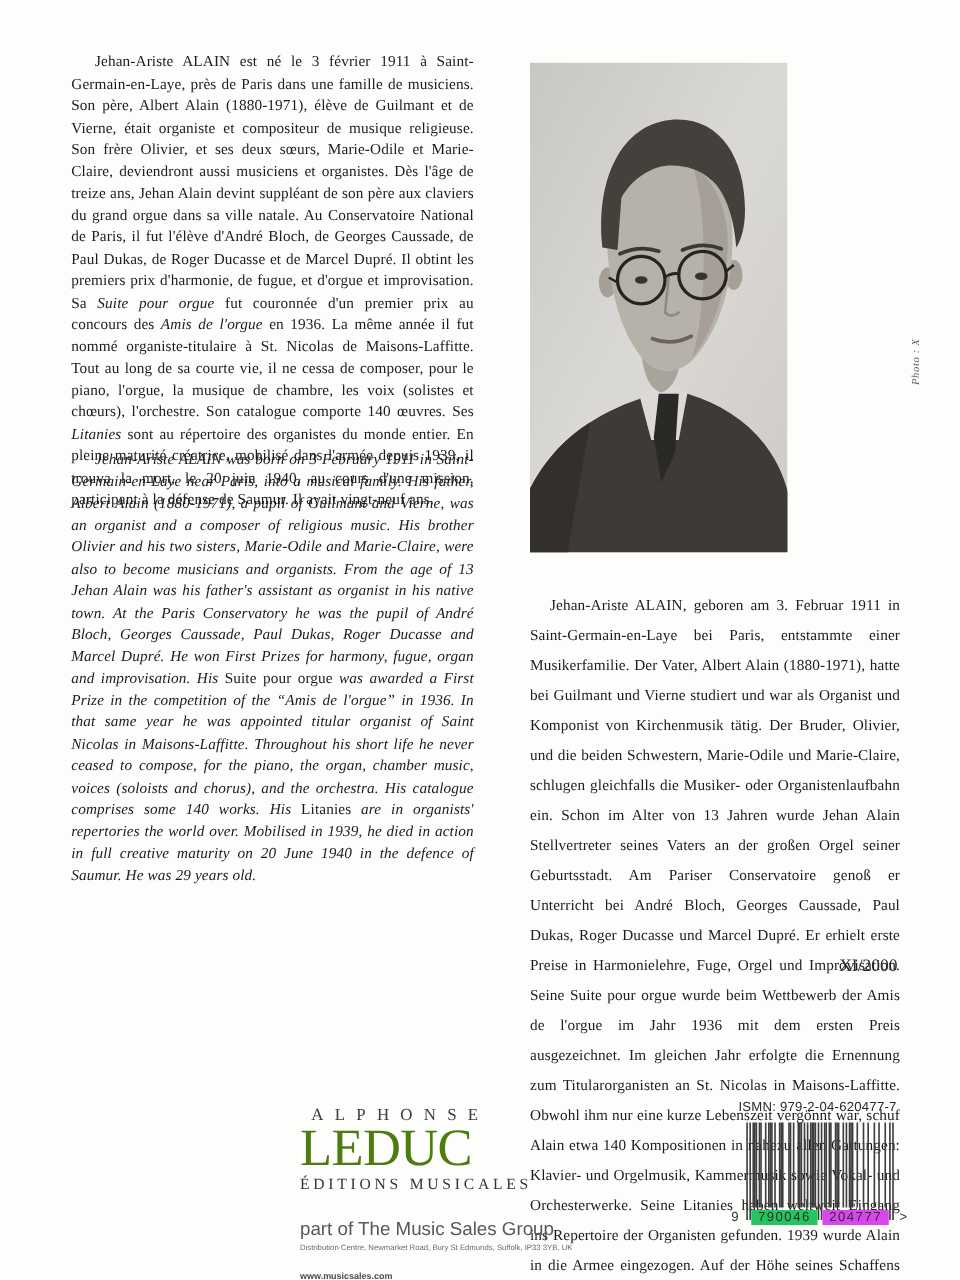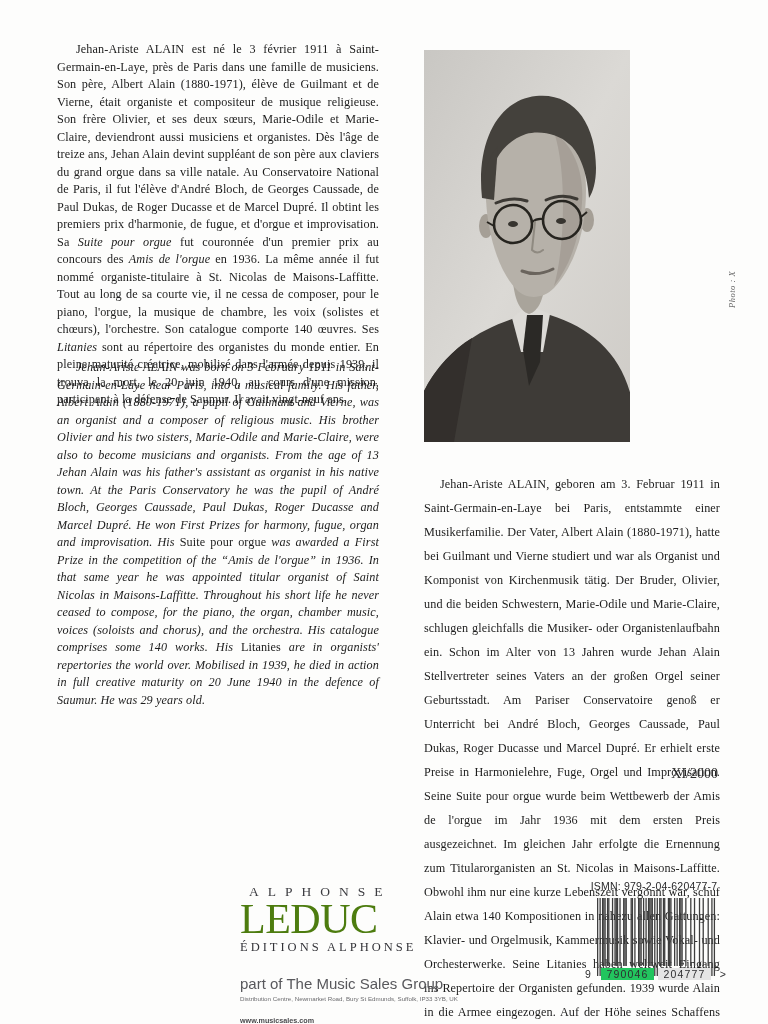--- a/index.html
+++ b/index.html
@@ -27,21 +27,21 @@
   .pub-address{font-family:"Liberation Sans",sans-serif;font-size:6.2px;color:#6b6b6e;margin-top:3px;}
   .pub-web{font-family:"Liberation Sans",sans-serif;font-size:7.2px;font-weight:bold;color:#4a4a4d;margin-top:14px;}
   .ismn-label{position:absolute;left:588px;top:880px;width:132px;text-align:center;
         font-family:"Liberation Sans",sans-serif;font-size:10.5px;color:#28282a;letter-spacing:0.2px;}
   .barcode{position:absolute;left:597px;top:898px;width:118px;height:78px;}
   .barcode svg{display:block;overflow:visible;}
   .bd{position:absolute;font-family:"Liberation Sans",sans-serif;font-size:10.5px;
       color:#2e2e30;letter-spacing:1.2px;bottom:-4px;}
   .bd-first{left:-12px;}
   .bd-g1{left:4px;width:53px;text-align:center;background:#22c55e;}
-  .bd-g2{left:61px;width:53px;text-align:center;background:#e5e5e5;}
+  .bd-g2{left:61px;width:53px;text-align:center;background:#d946ef;}
   .bd-end{right:-12px;}
 </style>
 </head>
 <body>
 
 <div class="page">
 
   <p class="para french"><span>Jehan-Ariste ALAIN est né le 3 février 1911 à Saint-Germain-en-Laye, près de Paris dans une famille de musiciens. Son père, Albert Alain (1880-1971), élève de Guilmant et de Vierne, était organiste et compositeur de musique religieuse. Son frère Olivier, et ses deux sœurs, Marie-Odile et Marie-Claire, deviendront aussi musiciens et organistes. Dès l'âge de treize ans, Jehan Alain devint suppléant de son père aux claviers du grand orgue dans sa ville natale. Au Conservatoire National de Paris, il fut l'élève d'André Bloch, de Georges Caussade, de Paul Dukas, de Roger Ducasse et de Marcel Dupré. Il obtint les premiers prix d'harmonie, de fugue, et d'orgue et improvisation. Sa </span><span class="seg-it">Suite pour orgue</span><span> fut couronnée d'un premier prix au concours des </span><span class="seg-it">Amis de l'orgue</span><span> en 1936. La même année il fut nommé organiste-titulaire à St. Nicolas de Maisons-Laffitte. Tout au long de sa courte vie, il ne cessa de composer, pour le piano, l'orgue, la musique de chambre, les voix (solistes et chœurs), l'orchestre. Son catalogue comporte 140 œuvres. Ses </span><span class="seg-it">Litanies</span><span> sont au répertoire des organistes du monde entier. En pleine maturité créatrice, mobilisé dans l'armée depuis 1939, il trouva la mort, le 20 juin 1940, au cours d'une mission, participant à la défense de Saumur. Il avait vingt-neuf ans.</span></p>
 
   <p class="para english"><span>Jehan-Ariste ALAIN was born on 3 February 1911 in Saint-Germain-en-Laye near Paris, into a musical family. His father, Albert Alain (1880-1971), a pupil of Guilmant and Vierne, was an organist and a composer of religious music. His brother Olivier and his two sisters, Marie-Odile and Marie-Claire, were also to become musicians and organists. From the age of 13 Jehan Alain was his father's assistant as organist in his native town. At the Paris Conservatory he was the pupil of André Bloch, Georges Caussade, Paul Dukas, Roger Ducasse and Marcel Dupré. He won First Prizes for harmony, fugue, organ and improvisation. His </span><span class="seg-rm">Suite pour orgue</span><span> was awarded a First Prize in the competition of the “Amis de l'orgue” in 1936. In that same year he was appointed titular organist of Saint Nicolas in Maisons-Laffitte. Throughout his short life he never ceased to compose, for the piano, the organ, chamber music, voices (soloists and chorus), and the orchestra. His catalogue comprises some 140 works. His </span><span class="seg-rm">Litanies</span><span> are in organists' repertories the world over. Mobilised in 1939, he died in action in full creative maturity on 20 June 1940 in the defence of Saumur. He was 29 years old.</span></p>
@@ -96,21 +96,21 @@
 
   <div class="photo-credit">Photo : X</div>
 
   <p class="para german"><span>Jehan-Ariste ALAIN, geboren am 3. Februar 1911 in Saint-Germain-en-Laye bei Paris, entstammte einer Musikerfamilie. Der Vater, Albert Alain (1880-1971), hatte bei Guilmant und Vierne studiert und war als Organist und Komponist von Kirchenmusik tätig. Der Bruder, Olivier, und die beiden Schwestern, Marie-Odile und Marie-Claire, schlugen gleichfalls die Musiker- oder Organistenlaufbahn ein. Schon im Alter von 13 Jahren wurde Jehan Alain Stellvertreter seines Vaters an der großen Orgel seiner Geburtsstadt. Am Pariser Conservatoire genoß er Unterricht bei André Bloch, Georges Caussade, Paul Dukas, Roger Ducasse und Marcel Dupré. Er erhielt erste Preise in Harmonielehre, Fuge, Orgel und Improvisation. Seine Suite pour orgue wurde beim Wettbewerb der Amis de l'orgue im Jahr 1936 mit dem ersten Preis ausgezeichnet. Im gleichen Jahr erfolgte die Ernennung zum Titularorganisten an St. Nicolas in Maisons-Laffitte. Obwohl ihm nur eine kurze Lebenszeit vergönnt war, schuf Alain etwa 140 Kompositionen in nahezu allen Gattungen: Klavier- und Orgelmusik, Kammermusik sowie Vokal- und Orchesterwerke. Seine Litanies haben weltweit Eingang ins Repertoire der Organisten gefunden. 1939 wurde Alain in die Armee eingezogen. Auf der Höhe seines Schaffens fand er bei der Verteidigung von Saumur am 20. Juni 1940 im Alter von 29 Jahren den Tod.</span></p>
 
   <div class="edition-note">XI/2000</div>
 
   <div class="publisher">
     <div class="pub-alphonse">ALPHONSE</div>
     <div class="pub-leduc">LEDUC</div>
-    <div class="pub-editions">ÉDITIONS ALPHONSE</div>
+    <div class="pub-editions">ÉDITIONS MUSICALES</div>
     <div class="pub-group">part of The Music Sales Group</div>
     <div class="pub-address">Distribution Centre, Newmarket Road, Bury St Edmunds, Suffolk, IP33 3YB, UK</div>
     <div class="pub-web">www.musicsales.com</div>
   </div>
 
   <div class="ismn-label">ISMN: 979-2-04-620477-7</div>
 
   <div class="barcode">
     <svg id="barcode-svg" viewBox="0 0 118 78" width="118" height="78" xmlns="http://www.w3.org/2000/svg">
         <rect x="0.00" y="0" width="1.29" height="78" fill="#3d3d3d"></rect>

